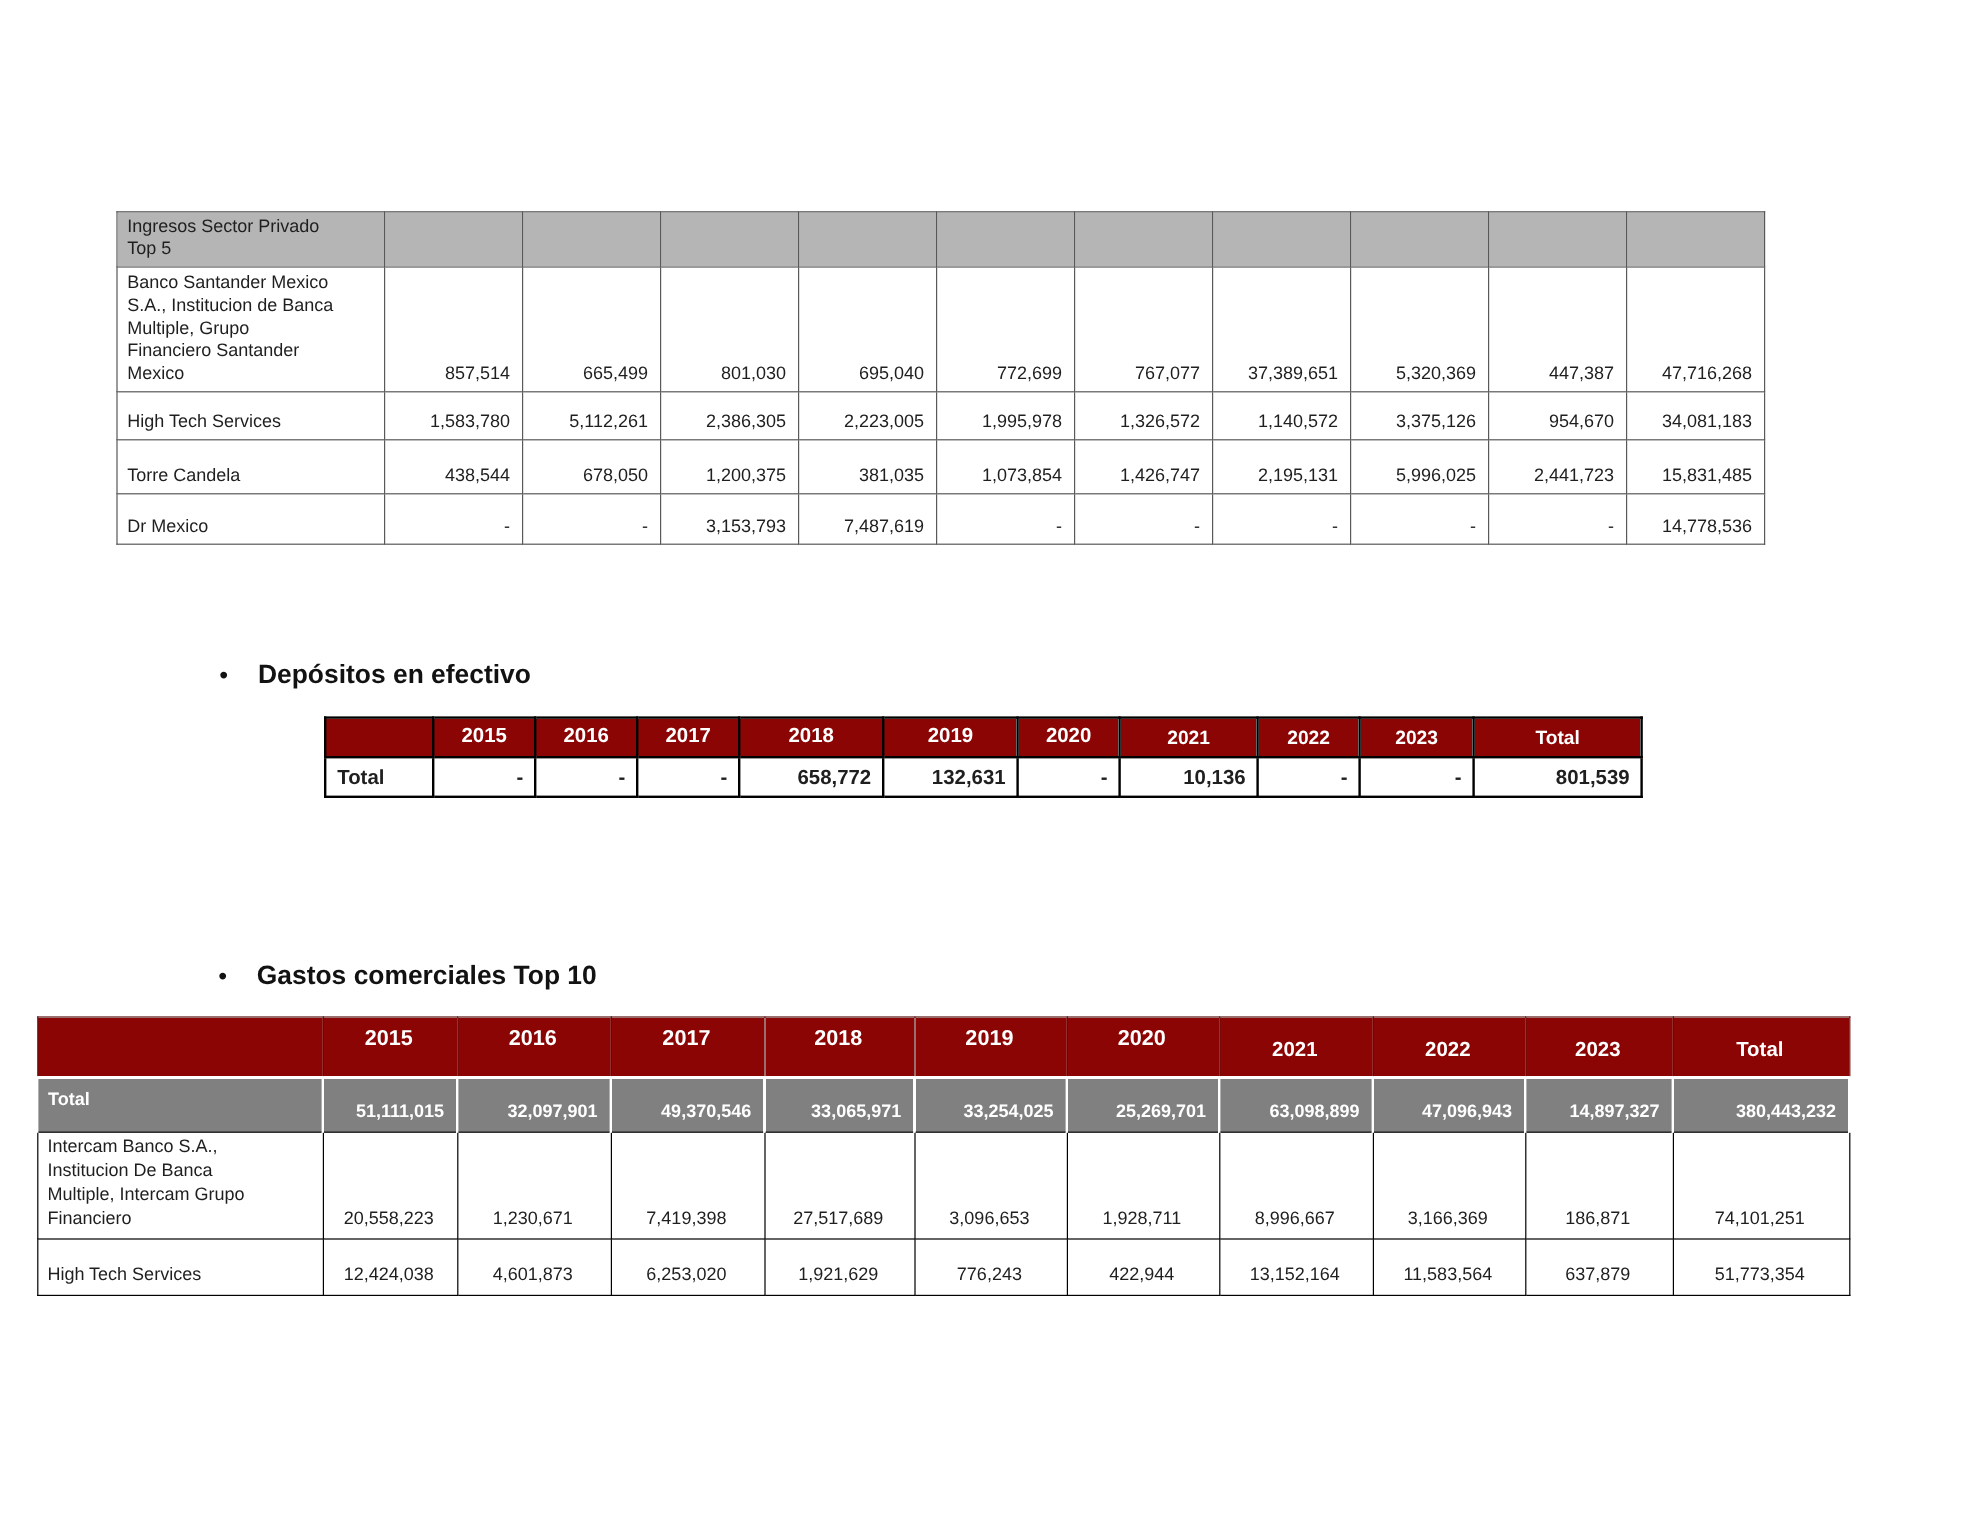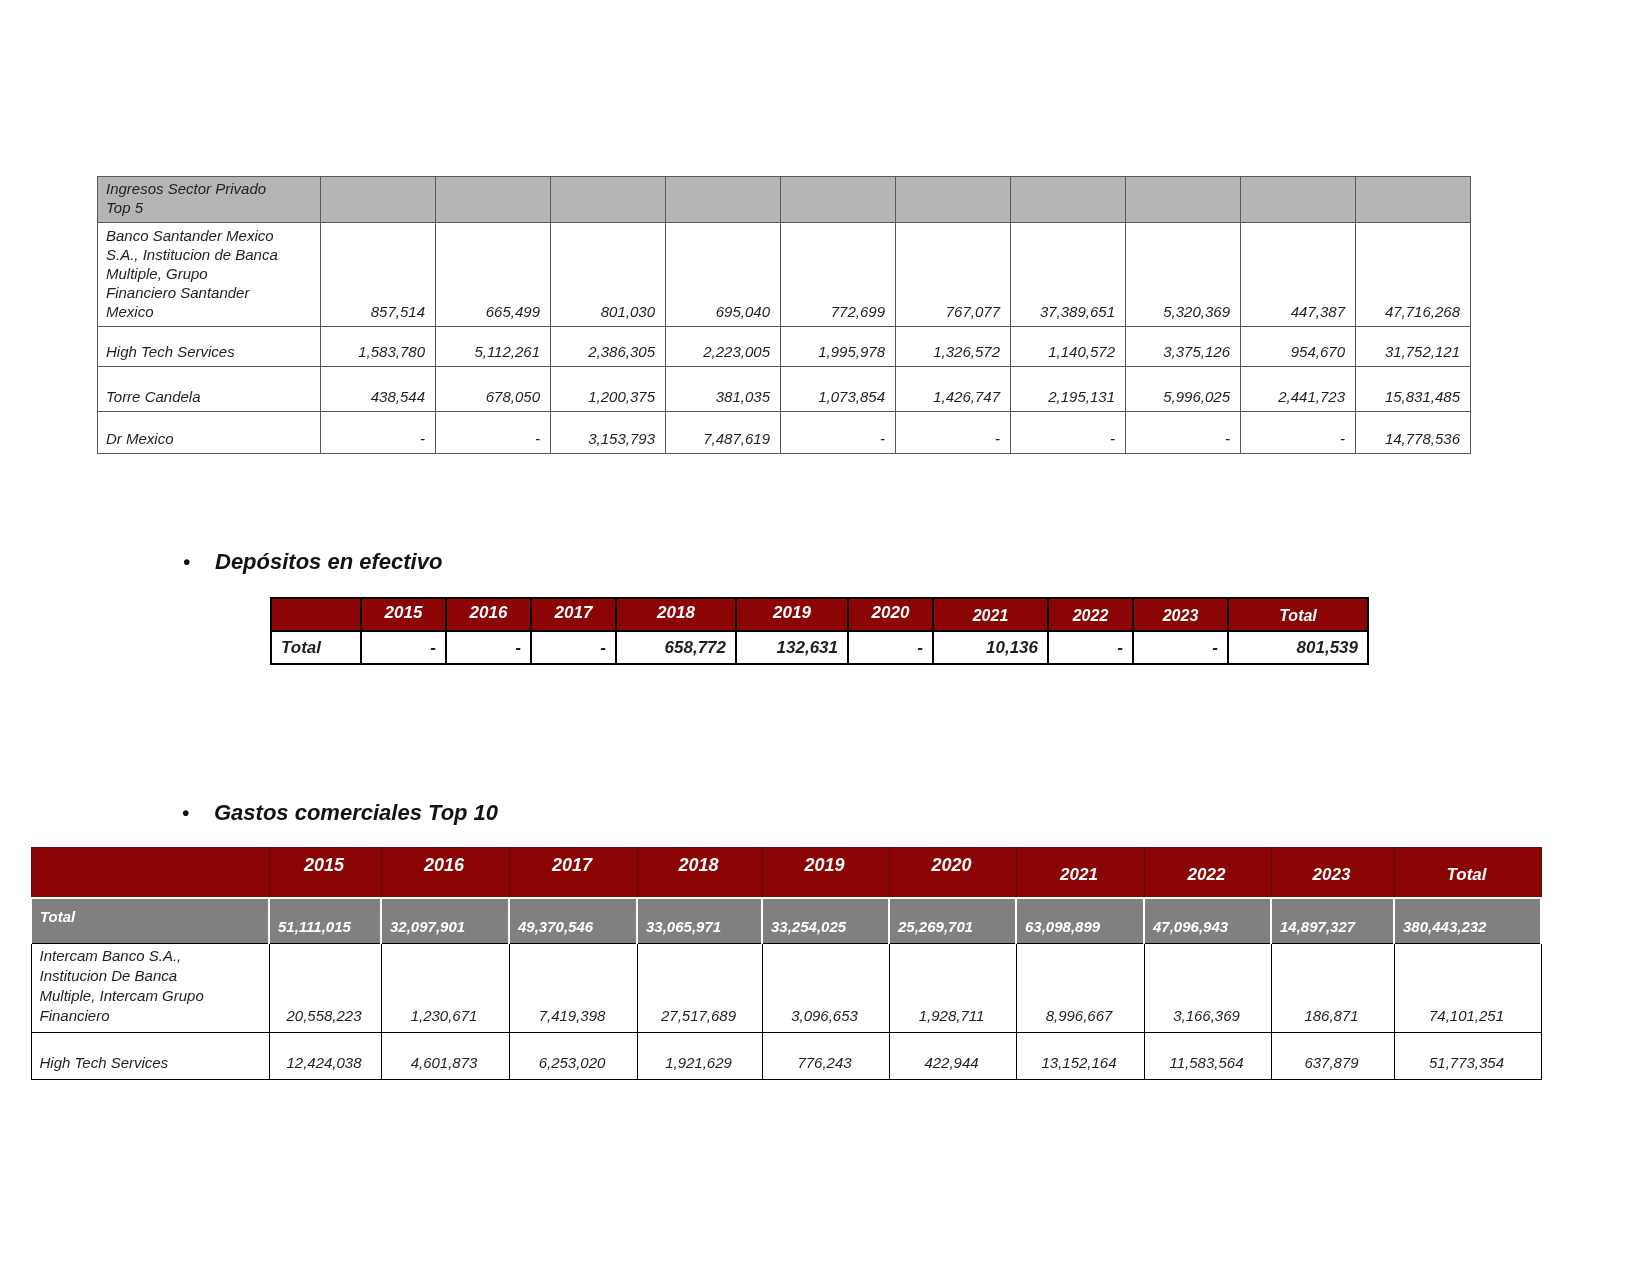--- a/index.html
+++ b/index.html
@@ -10,21 +10,21 @@
     --grid_gray:#595959;
     --text:#1f1f1f;
     --white:#ffffff;
     --page_bg:#ffffff;
   }
   html,body{margin:0;padding:0;}
   body{
     width:1650px;height:1275px;background:var(--page_bg);
     font-family:"Liberation Sans", sans-serif;color:var(--text);
   }
-  .page{position:relative;width:1578px;height:1275px;overflow:hidden;background:var(--page_bg);font-style:italic;}
+  .page{position:relative;width:1578px;height:1275px;overflow:hidden;background:var(--page_bg);}
 
   table{border-collapse:collapse;table-layout:fixed;position:absolute;}
   td,th{overflow:hidden;}
 
   
   #t-ingresos{left:97px;top:176px;width:1373px;font-size:15px;line-height:19px;color:var(--text);}
   #t-ingresos td{border:1px solid var(--grid_gray);vertical-align:bottom;padding:2px 10px 5px 8px;}
   #t-ingresos td.lbl{text-align:left;white-space:pre-line;}
   #t-ingresos td.num{text-align:right;padding-left:20px;}
   #t-ingresos tr.hdr{height:42px;}
@@ -61,21 +61,21 @@
     font-size:18px;font-weight:bold;padding-top:7px;border:1px solid var(--maroon_border);
   }
   #t-gastos tr.hdr td.low{padding-top:17px;font-size:17px;}
   #t-gastos tr.total{height:46px;}
   #t-gastos tr.total td{
     background:var(--total_gray);color:var(--white);font-weight:bold;
     border-top:2px solid var(--white);border-left:2px solid var(--white);border-right:2px solid var(--white);
     border-bottom:1px solid #000;
   }
   #t-gastos tr.total td.lbl{vertical-align:top;padding-top:8px;text-align:left;}
-  #t-gastos tr.total td.num{vertical-align:bottom;text-align:left;}
+  #t-gastos tr.total td.num{vertical-align:bottom;text-align:right;}
   #t-gastos tr.rr0{height:85px;}
   #t-gastos tr.rr1{height:47px;}
   #t-gastos tr.body td{vertical-align:bottom;background:var(--white);}
   #t-gastos tr.body td.lbl{text-align:left;white-space:pre-line;}
   #t-gastos tr.body td.num{text-align:center;}
 </style>
 </head>
 <body>
 
 <div class="page">
@@ -130,21 +130,21 @@
           <td class="lbl">High Tech Services</td>
           <td class="num">1,583,780</td>
           <td class="num">5,112,261</td>
           <td class="num">2,386,305</td>
           <td class="num">2,223,005</td>
           <td class="num">1,995,978</td>
           <td class="num">1,326,572</td>
           <td class="num">1,140,572</td>
           <td class="num">3,375,126</td>
           <td class="num">954,670</td>
-          <td class="num">31,752,121</td>
+          <td class="num">34,081,183</td>
         </tr>
         <tr class="rr3">
           <td class="lbl">Torre Candela</td>
           <td class="num">438,544</td>
           <td class="num">678,050</td>
           <td class="num">1,200,375</td>
           <td class="num">381,035</td>
           <td class="num">1,073,854</td>
           <td class="num">1,426,747</td>
           <td class="num">2,195,131</td>

